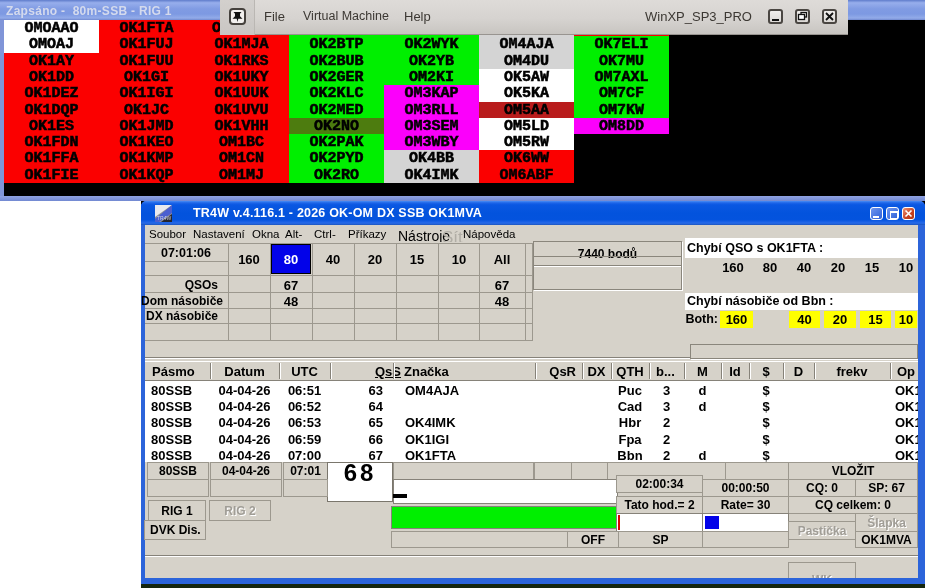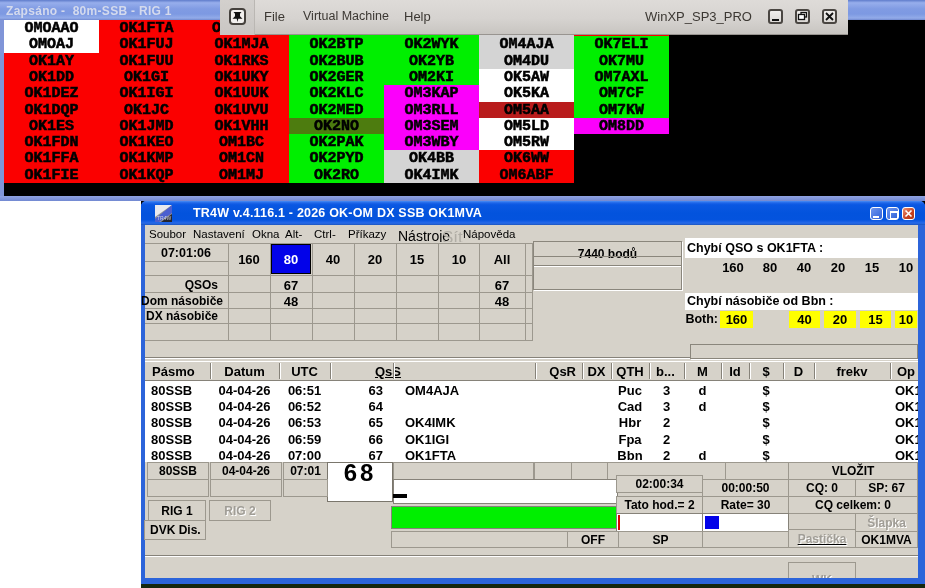--- a/index.html
+++ b/index.html
@@ -203,20 +203,21 @@
 <div class="abs b" style="left:754px;top:110px;width:22px;height:17px;background:#ffff00;display:flex;align-items:center;justify-content:center;font-size:13px">10</div>
 <div class="abs sunk" style="left:549px;top:143px;width:228px;height:15px"></div>
 <div class="abs" style="left:4px;top:156px;width:545px;height:1px;background:#868279"></div>
 <div class="abs" style="left:4px;top:157px;width:545px;height:1px;background:#fff"></div>
 
 <div class="abs" style="left:4px;top:160px;width:773px;height:20px;background:#d6d2c9;border-top:1px solid #fff;border-bottom:1px solid #868279;box-sizing:border-box"></div>
 <div class="abs b" style="left:4px;top:161px;width:65px;height:18px;font-size:13px;display:flex;align-items:center;justify-content:flex-start;padding-left:7px;box-sizing:border-box;">Pásmo</div>
 <div class="abs b" style="left:69px;top:161px;width:69px;height:18px;font-size:13px;display:flex;align-items:center;justify-content:center;">Datum</div>
 <div class="abs b" style="left:138px;top:161px;width:51px;height:18px;font-size:13px;display:flex;align-items:center;justify-content:center;">UTC</div>
 <div class="abs b" style="left:203px;top:161px;width:63px;height:18px;font-size:13px;display:flex;align-items:center;justify-content:flex-end;padding-right:6px;box-sizing:border-box;text-decoration:underline;">QsS</div>
+<div class="abs b" style="left:252px;top:161px;width:142px;height:18px;font-size:13px;display:flex;align-items:center;justify-content:flex-start;padding-left:11px;box-sizing:border-box;">Značka</div>
 <div class="abs b" style="left:394px;top:161px;width:47px;height:18px;font-size:13px;display:flex;align-items:center;justify-content:flex-end;padding-right:6px;box-sizing:border-box;">QsR</div>
 <div class="abs b" style="left:441px;top:161px;width:29px;height:18px;font-size:13px;display:flex;align-items:center;justify-content:center;">DX</div>
 <div class="abs b" style="left:470px;top:161px;width:38px;height:18px;font-size:13px;display:flex;align-items:center;justify-content:center;">QTH</div>
 <div class="abs b" style="left:508px;top:161px;width:35px;height:18px;font-size:13px;display:flex;align-items:center;justify-content:flex-start;padding-left:7px;box-sizing:border-box;">b...</div>
 <div class="abs b" style="left:543px;top:161px;width:37px;height:18px;font-size:13px;display:flex;align-items:center;justify-content:center;">M</div>
 <div class="abs b" style="left:580px;top:161px;width:28px;height:18px;font-size:13px;display:flex;align-items:center;justify-content:center;">Id</div>
 <div class="abs b" style="left:608px;top:161px;width:34px;height:18px;font-size:13px;display:flex;align-items:center;justify-content:center;">$</div>
 <div class="abs b" style="left:642px;top:161px;width:31px;height:18px;font-size:13px;display:flex;align-items:center;justify-content:center;">D</div>
 <div class="abs b" style="left:673px;top:161px;width:76px;height:18px;font-size:13px;display:flex;align-items:center;justify-content:center;">frekv</div>
 <div class="abs b" style="left:749px;top:161px;width:28px;height:18px;font-size:13px;display:flex;align-items:center;justify-content:flex-start;padding-left:7px;box-sizing:border-box;">Op</div>
@@ -324,21 +325,21 @@
 <div class="cell" style="left:714px;top:278px;width:63px;height:18px;">SP: 67</div>
 <div class="cell" style="left:475px;top:295px;width:87px;height:18px;">Tato hod.= 2</div>
 <div class="cell" style="left:561px;top:295px;width:87px;height:18px;">Rate= 30</div>
 <div class="cell" style="left:647px;top:295px;width:130px;height:18px;">CQ celkem: 0</div>
 <div class="abs" style="left:475px;top:312px;width:87px;height:19px;background:#fff;border:1px solid #868279;box-sizing:border-box">
       <div style="position:absolute;left:1px;top:1px;width:2px;height:15px;background:#e00000"></div>
     </div>
 <div class="abs" style="left:561px;top:312px;width:87px;height:19px;background:#fff;border:1px solid #868279;box-sizing:border-box">
       <div style="position:absolute;left:2px;top:2px;width:14px;height:13px;background:#0202e9"></div>
     </div>
-<div class="cell" style="left:647px;top:328px;width:68px;height:19px;text-decoration:underline;">
+<div class="cell" style="left:647px;top:320px;width:68px;height:19px;">
       <span class="dis">Pastička</span>
     </div>
 <div class="cell" style="left:714px;top:312px;width:63px;height:19px;">
       <span class="dis">Šlapka</span>
     </div>
 <div class="cell" style="left:250px;top:330px;width:177px;height:17px;"></div>
 <div class="cell" style="left:426px;top:330px;width:52px;height:17px;">OFF</div>
 <div class="cell" style="left:477px;top:330px;width:85px;height:17px;">SP</div>
 <div class="cell" style="left:561px;top:330px;width:87px;height:17px;"></div>
 <div class="cell" style="left:647px;top:344px;width:68px;height:35px;margin-top:17px;">

